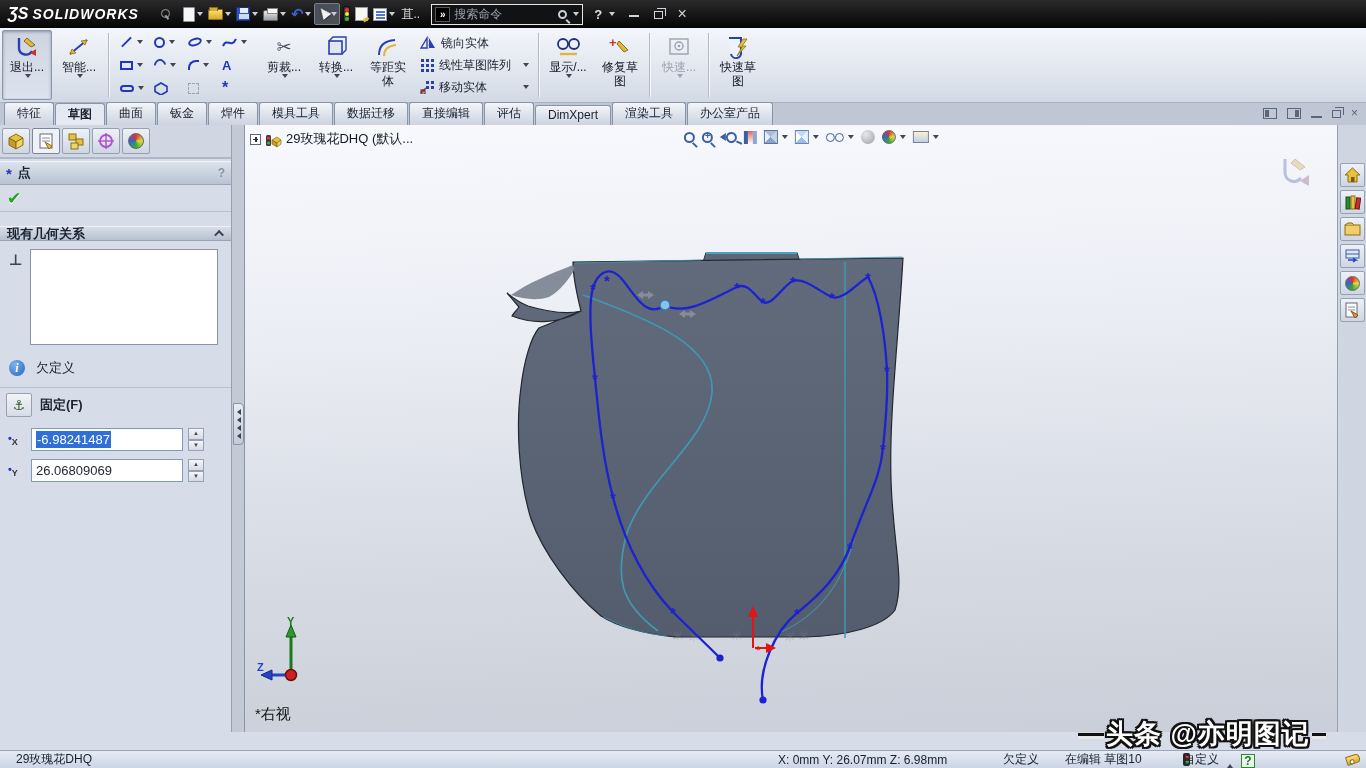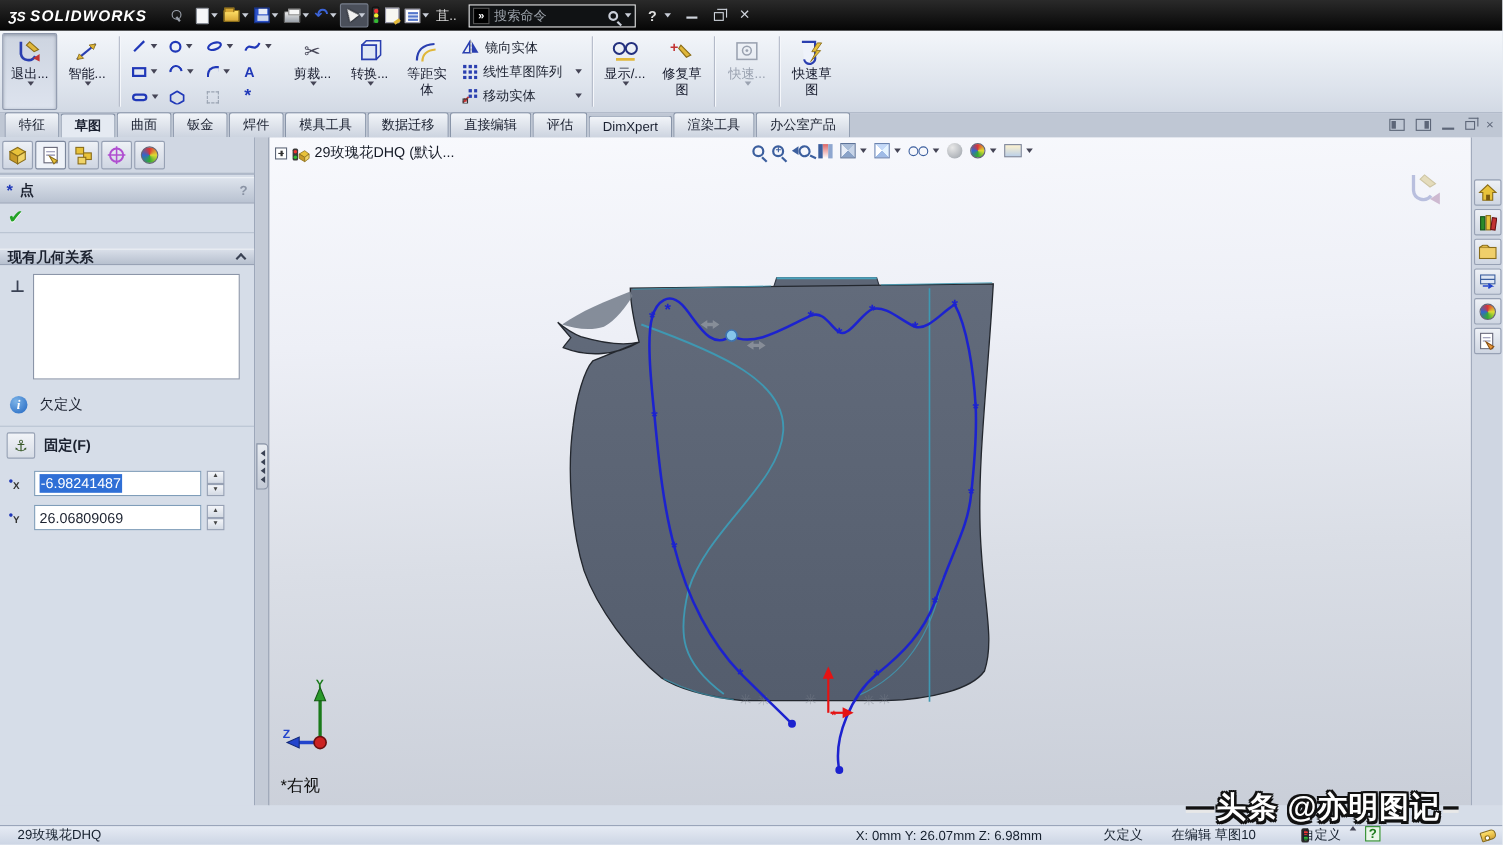--- a/index.html
+++ b/index.html
@@ -4,21 +4,21 @@
 <style>
   * { margin:0; padding:0; box-sizing:border-box; }
   html,body { width:1366px; height:768px; overflow:hidden; }
   body { font-family:"Liberation Sans","DejaVu Sans",sans-serif; font-size:12px; color:#1c2230; }
   #app { position:relative; width:1366px; height:768px; background:#d6dde8; overflow:hidden; }
 
   
   .titlebar { position:absolute; left:0; top:0; width:1366px; height:28px;
     background:linear-gradient(#2a2a2a,#050505); display:flex; align-items:center; gap:2px; }
   .logo { display:flex; align-items:baseline; gap:4px; padding:0 14px 0 8px; color:#fff; }
-  .logo-mark { font-style:italic; font-weight:bold; font-size:12px; }
+  .logo-mark { font-style:italic; font-weight:bold; font-size:16px; }
   .logo-text { font-weight:bold; font-size:14px; letter-spacing:1px; font-style:italic; }
   .menus { display:flex; }
   .menu-item { color:#e8e8e8; font-size:13px; padding:5px 9px; cursor:default; }
   .pin-ic { width:12px; height:12px; margin:0 4px; position:relative; }
   .pin-ic::before { content:""; position:absolute; left:2px; top:1px; width:7px; height:7px; border:1.5px solid #9aa0aa; border-radius:50%; }
   .pin-ic::after { content:""; position:absolute; left:7px; top:7px; width:1.5px; height:5px; background:#9aa0aa; transform:rotate(-40deg); }
   .qat { display:flex; align-items:center; gap:1px; margin-left:4px; }
   .qbtn { display:flex; align-items:center; height:22px; padding:0 2px; position:relative; }
   .car { width:0; height:0; border-left:3px solid transparent; border-right:3px solid transparent; border-top:4px solid #c9ced8; margin-left:2px; }
   .car.dark { border-top-color:#445; }
@@ -178,21 +178,21 @@
   
   .statusbar { position:absolute; left:0; top:750px; width:1366px; height:18px;
     background:linear-gradient(#e6ebf4,#ccd5e4); border-top:1px solid #9aa5ba; display:flex; align-items:center; font-size:12px; color:#16202e; }
   .sb-doc { padding-left:16px; }
   .sb-right { position:absolute; left:778px; display:flex; align-items:center; gap:0; }
   .sb-coords { width:225px; }
   .sb-state { width:62px; }
   .sb-edit { width:118px; }
   .sb-traffic { width:7px; height:13px; background:#2a2a2a; border-radius:2px; display:flex; flex-direction:column; align-items:center; justify-content:space-evenly; }
   .sb-traffic i { width:4px; height:4px; border-radius:50%; }
-  .sb-custom { position:absolute; left:1183px; display:flex; align-items:flex-start; gap:8px; }
+  .sb-custom { position:absolute; left:1183px; display:flex; align-items:flex-end; gap:8px; }
   .sb-caret { width:0; height:0; border-left:3px solid transparent; border-right:3px solid transparent; border-bottom:4px solid #445; }
   .sb-q { width:14px; height:14px; border:1px solid #2a8a2a; color:#1d7a1d; background:#eaf6ea; font-weight:bold; text-align:center; line-height:13px; }
   .sb-tag { position:absolute; right:6px; width:14px; height:9px; background:linear-gradient(#ffe067,#d9a936); border:1px solid #8a6d1a; border-radius:1px 4px 4px 1px; transform:rotate(-18deg); }
   .sb-tag::before { content:""; position:absolute; left:2px; top:3px; width:3px; height:3px; border-radius:50%; background:#fff; border:1px solid #8a6d1a; }
 
   
   .watermark { position:absolute; left:1078px; top:716px; z-index:50; display:flex; align-items:center; white-space:nowrap; }
   .wm-text { font-size:27px; font-weight:bold; color:#fff; letter-spacing:1px;
     text-shadow:-2px -2px 0 #111,2px -2px 0 #111,-2px 2px 0 #111,2px 2px 0 #111,0 2px 0 #111,2px 0 0 #111,0 -2px 0 #111,-2px 0 0 #111; }
   .wline { height:3px; background:#111; box-shadow:0 3px 0 #e8e8e8; }

